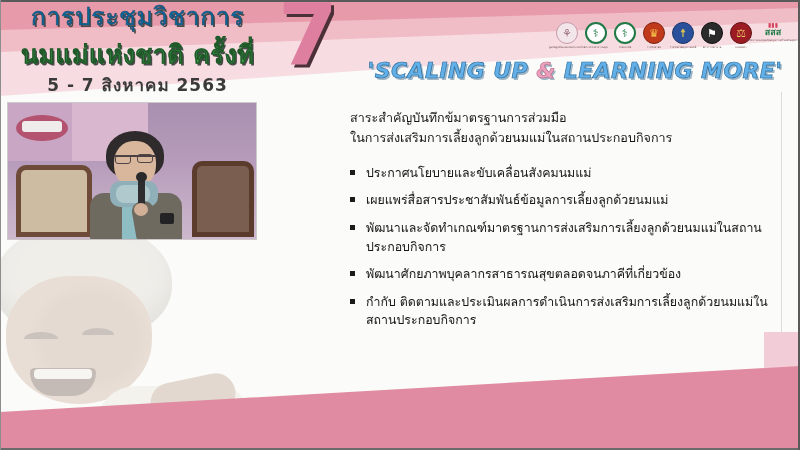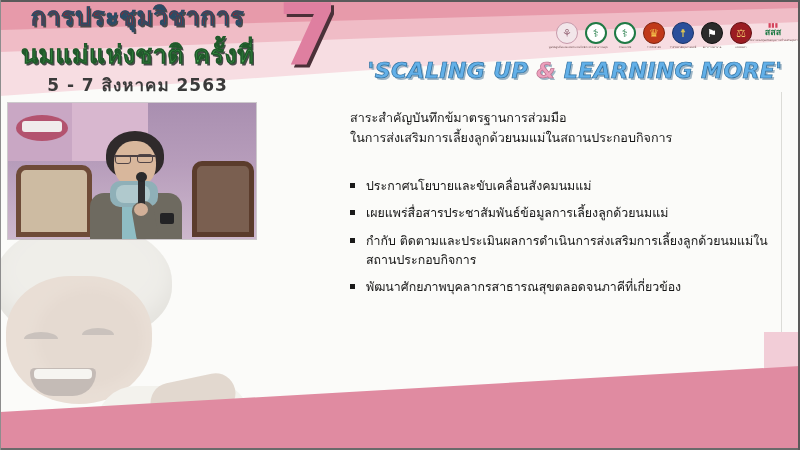--- a/index.html
+++ b/index.html
@@ -46,22 +46,22 @@
     position:absolute; left:0; top:0; width:800px; height:96px;
     background:#f7dde2;
     clip-path: polygon(0 52px, 800px 22px, 800px 40px, 0 96px);
   }
 
   .title-th{
     position:absolute; left:0; top:4px; width:275px;
     text-align:center; z-index:26;
   }
   .title-line1{
-    font-size:25px; font-weight:700; letter-spacing:.5px;
-    color:#b91c1c;
+    font-size:25px; font-weight:400; letter-spacing:.5px;
+    color:#0369a1;
     -webkit-text-stroke:0.6px #2a4c66;
     text-shadow: 1.6px 1.6px 0 #4a4a4a;
     line-height:1.06;
   }
   .title-line2{
     font-size:25px; font-weight:700; letter-spacing:.5px;
     color:#3fa04b;
     -webkit-text-stroke:0.6px #20582a;
     text-shadow: 1.6px 1.6px 0 #4a4a4a;
     line-height:1.12;
@@ -248,21 +248,21 @@
   }
 
   
   .content{
     position:absolute; left:350px; top:108px; width:430px; z-index:15;
     color:#1d1d1d;
   }
   .lead{
     font-size:12.6px; line-height:1.62; color:#161616;
   }
-  .bullets{ list-style:none; margin-top:28px; }
+  .bullets{ list-style:none; margin-top:15px; }
   .bullets li{
     position:relative; padding-left:16px; margin-bottom:9px;
     font-size:12.4px; line-height:1.5; color:#161616;
   }
   .bullets li .sq{
     position:absolute; left:0; top:6px; width:5px; height:5px;
     background:#1a1a1a;
   }
 
   
@@ -389,26 +389,30 @@
       <li>
         <span class="sq"></span>
         <span>ประกาศนโยบายและขับเคลื่อนสังคมนมแม่</span>
       </li>
       <li>
         <span class="sq"></span>
         <span>เผยแพร่สื่อสารประชาสัมพันธ์ข้อมูลการเลี้ยงลูกด้วยนมแม่</span>
       </li>
       <li>
         <span class="sq"></span>
-        <span>กำกับ ติดตามและประเมินผลการดำเนินการส่งเสริมการเลี้ยงลูกด้วยนมแม่ในสถานประกอบกิจการ</span>
+        <span>พัฒนาและจัดทำเกณฑ์มาตรฐานการส่งเสริมการเลี้ยงลูกด้วยนมแม่ในสถานประกอบกิจการ</span>
       </li>
       <li>
         <span class="sq"></span>
         <span>พัฒนาศักยภาพบุคลากรสาธารณสุขตลอดจนภาคีที่เกี่ยวข้อง</span>
       </li>
+      <li>
+        <span class="sq"></span>
+        <span>กำกับ ติดตามและประเมินผลการดำเนินการส่งเสริมการเลี้ยงลูกด้วยนมแม่ในสถานประกอบกิจการ</span>
+      </li>
     </ul>
   </div>
 
   <div class="inner-rule"></div>
   <div class="footer-pink-right"></div>
   <div class="footer-band-light"></div>
   <div class="footer-band"></div>
 
   <div class="frame-top"></div>
   <div class="frame-bottom"></div>

